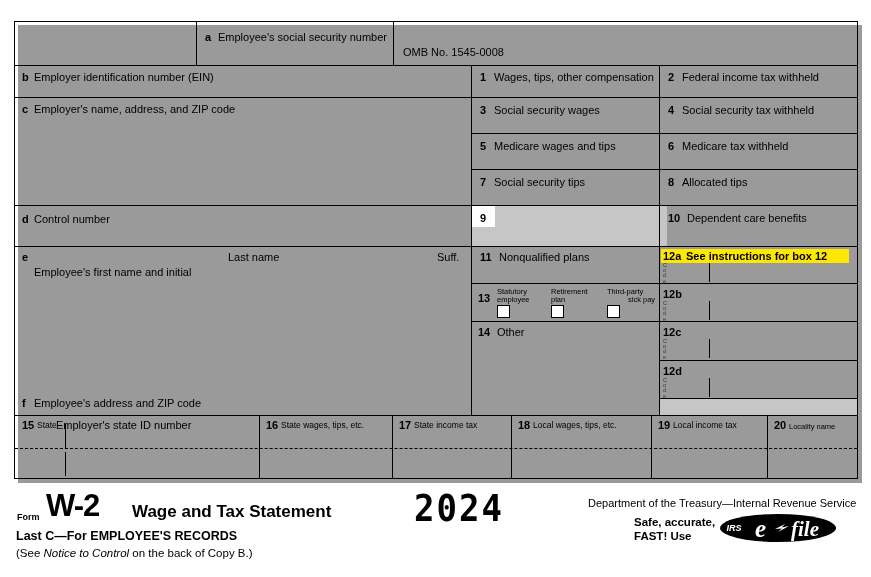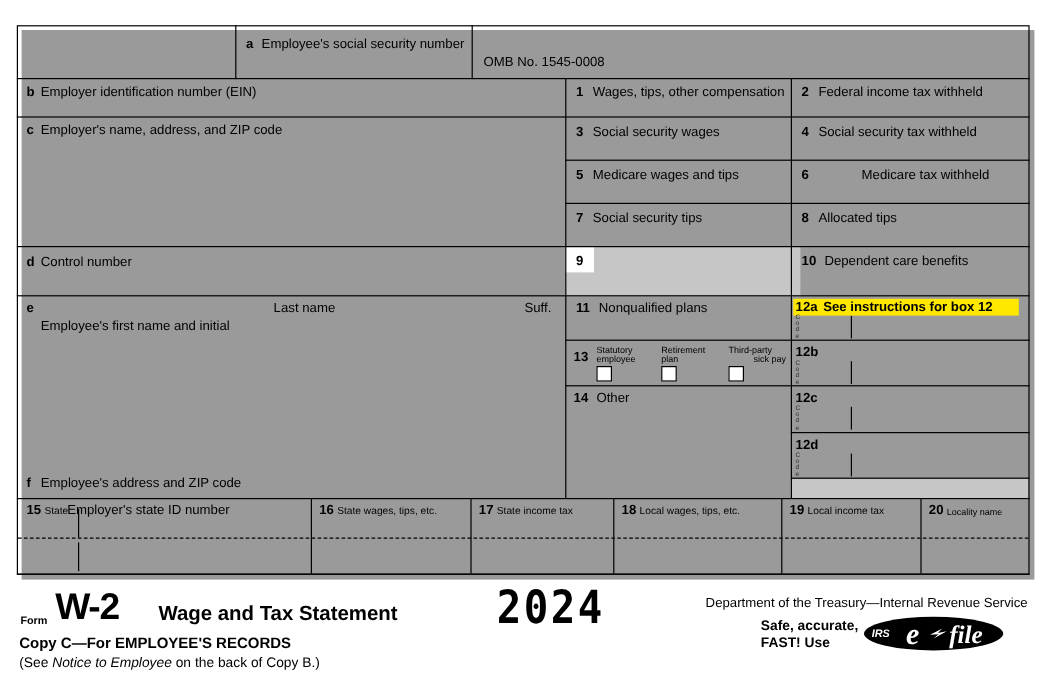--- a/index.html
+++ b/index.html
@@ -289,21 +289,21 @@
   <div class="boxnum" style="left:480px; top:104px;">3</div>
   <div class="boxtxt" style="left:494px; top:104px;">Social security wages</div>
 
   <div class="boxnum" style="left:668px; top:104px;">4</div>
   <div class="boxtxt" style="left:682px; top:104px;">Social security tax withheld</div>
 
   <div class="boxnum" style="left:480px; top:140px;">5</div>
   <div class="boxtxt" style="left:494px; top:140px;">Medicare wages and tips</div>
 
   <div class="boxnum" style="left:668px; top:140px;">6</div>
-  <div class="boxtxt" style="left:718px; top:140px;">Medicare tax withheld</div>
+  <div class="boxtxt" style="left:682px; top:140px;">Medicare tax withheld</div>
 
   <div class="boxnum" style="left:480px; top:176px;">7</div>
   <div class="boxtxt" style="left:494px; top:176px;">Social security tips</div>
 
   <div class="boxnum" style="left:668px; top:176px;">8</div>
   <div class="boxtxt" style="left:682px; top:176px;">Allocated tips</div>
 
   <div class="boxnum" style="left:480px; top:212px;">9</div>
 
   <div class="boxnum" style="left:668px; top:212px;">10</div>
@@ -380,23 +380,23 @@
 
   <div class="boxnum" style="left:774px; top:419px;">20</div>
   <div class="boxtxt tiny" style="left:789px; top:422px;">Locality name</div>
 
   <div class="footer">
 
     <div class="form-word" style="left:17px; top:28px;">Form</div>
     <div class="w2-big" style="left:46px; top:6px;">W-2</div>
     <div class="wts" style="left:132px; top:18px;">Wage and Tax Statement</div>
 
-    <div class="copyc" style="left:16px; top:45px;">Copy C—For EMPLOYEE'S RECORDS</div>
-
-    <div class="seenotice" style="left:16px; top:62px;"><span>(See </span><i>Notice to Employee</i><span> on the back of Copy B.)</span></div>
+    <div class="copyc" style="left:16px; top:45px;">Last C—For EMPLOYEE'S RECORDS</div>
+
+    <div class="seenotice" style="left:16px; top:62px;"><span>(See </span><i>Notice to Control</i><span> on the back of Copy B.)</span></div>
 
     <div class="year" style="left:414px; top:3px;">2024</div>
 
     <div class="dept" style="left:588px; top:13px;">Department of the Treasury—Internal Revenue Service</div>
 
     <div class="safe" style="left:634px; top:31px;">Safe, accurate,</div>
     <div class="safe" style="left:634px; top:45px;">FAST!  Use</div>
 
     <div class="efile" style="left:719px; top:29px;">
       <svg width="118" height="30" viewBox="0 0 118 30" xmlns="http://www.w3.org/2000/svg">

